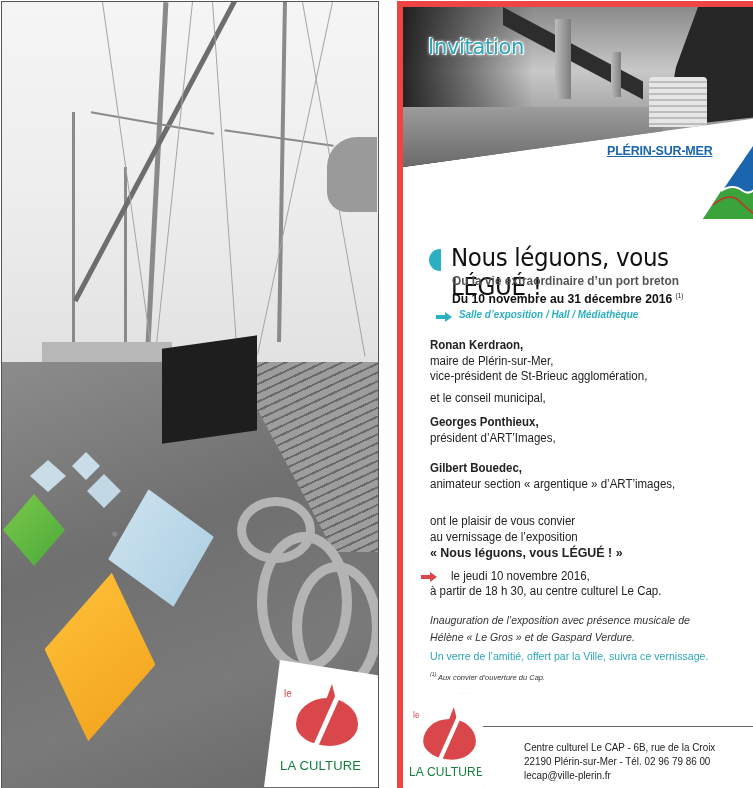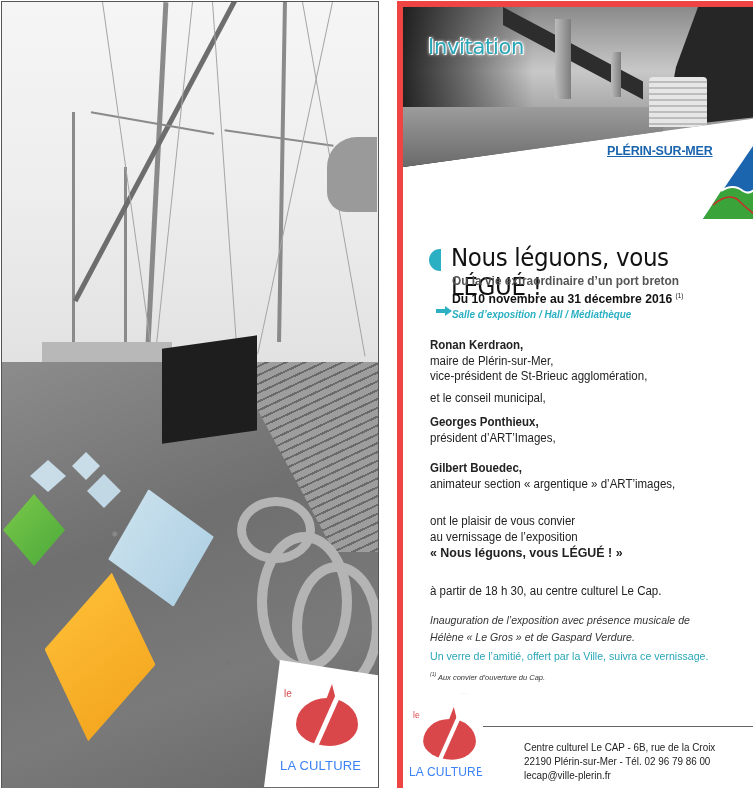--- a/index.html
+++ b/index.html
@@ -41,21 +41,21 @@
   .paper-boat.small2 { left: 70px; top: 450px; width: 28px; height: 28px; background: #c9dde8; }
   .paper-boat.small3 { left: 85px; top: 472px; width: 34px; height: 34px; background: #c2d8e4; }
 
   .cap-logo { position: absolute; width: 80px; height: 70px; }
   .cap-logo .le { position: absolute; left: 0; top: 4px; font-size: 10px; color: #d9474a; }
   .cap-logo .blob { position: absolute; left: 12px; top: 14px; width: 62px; height: 48px;
     background: #d9474a; border-radius: 50% 50% 45% 55% / 55% 55% 45% 45%; }
   .cap-logo .slash { position: absolute; left: 42px; top: -4px; width: 5px; height: 74px; background: #fff; transform: rotate(24deg); }
   .cap-logo .spike { position: absolute; left: 42px; top: 0; width: 0; height: 0;
     border-left: 6px solid transparent; border-right: 4px solid transparent; border-bottom: 16px solid #d9474a; }
-  .cap-caption { position: absolute; font-size: 13px; color: #3b82f6; letter-spacing: 0.2px; }
+  .cap-caption { position: absolute; font-size: 13px; color: #15803d; letter-spacing: 0.2px; }
 
   
   .right-panel {
     position: absolute; left: 397px; top: 1px; width: 372px; height: 786px;
     border: 6px solid #ef4444; overflow: hidden; background: #fff;
   }
   .banner {
     position: absolute; left: 0; top: 0; width: 372px; height: 160px;
     background:
       linear-gradient(90deg, rgba(20,20,20,.9) 0%, rgba(60,60,60,.6) 18%, rgba(0,0,0,0) 35%),
@@ -85,21 +85,21 @@
 
   .title-marker { position: absolute; left: 26px; top: 242px; width: 12px; height: 22px;
     background: #2ab0c2; border-radius: 12px 0 0 12px; }
   .main-title { position: absolute; left: 48px; top: 236px; font-size: 25px; color: #111; letter-spacing: -0.4px;
     font-family: "DejaVu Sans", sans-serif; font-weight: normal; transform: scaleX(0.92); transform-origin: left; }
   .subtitle { position: absolute; left: 49px; top: 266px; font-size: 13.5px; font-weight: bold; color: #555;
     transform: scaleX(0.88); transform-origin: left; white-space: nowrap; }
   .dates { position: absolute; left: 49px; top: 284px; font-size: 13.5px; font-weight: bold; color: #111;
     transform: scaleX(0.9); transform-origin: left; white-space: nowrap; }
   .dates sup { font-size: 7px; font-weight: normal; }
-  .venue-row { position: absolute; left: 33px; top: 301px; display: flex; align-items: flex-start; }
+  .venue-row { position: absolute; left: 33px; top: 301px; display: flex; align-items: flex-end; gap: 7px; }
   .arrow { display: inline-block; position: relative; width: 16px; height: 6px; }
   .arrow::before { content: ""; position: absolute; left: 0; top: 1px; width: 10px; height: 4px; background: currentColor; }
   .arrow::after { content: ""; position: absolute; left: 9px; top: -2px; border-left: 7px solid currentColor; border-top: 5px solid transparent; border-bottom: 5px solid transparent; }
   .venue-arrow { color: #2ab0c2; }
   .venue { font-size: 11px; font-style: italic; color: #2ab0c2; font-weight: bold; transform: scaleX(0.9); transform-origin: left; white-space: nowrap; }
 
   .body-text { position: absolute; left: 27px; font-size: 12.5px; color: #222; line-height: 15.5px;
     transform: scaleX(0.92); transform-origin: left; white-space: nowrap; }
   .body-text b { font-weight: bold; }
   .exhib-title { font-weight: bold; font-size: 13.5px; }
@@ -211,20 +211,24 @@
       <b>Gilbert Bouedec,</b><br>
       <span>animateur section « argentique » d’ART’images,</span>
     </div>
 
     <div class="body-text" style="top:507px;">
       <span>ont le plaisir de vous convier</span><br>
       <span>au vernissage de l’exposition</span><br>
       <span class="exhib-title">« Nous léguons, vous LÉGUÉ ! »</span>
     </div>
 
+    <div class="date-row">
+      <span class="arrow red-arrow"></span>
+      <span class="body-text" style="position:static;">le jeudi 10 novembre 2016,</span>
+    </div>
     <div class="body-text" style="top:577px;">à partir de 18 h 30, au centre culturel Le Cap.</div>
 
     <div class="inaug">
       <span>Inauguration de l’exposition avec présence musicale de</span><br>
       <span>Hélène « Le Gros » et de Gaspard Verdure.</span>
     </div>
     <div class="verre">Un verre de l’amitié, offert par la Ville, suivra ce vernissage.</div>
     <div class="footnote">
       <sup>(1)</sup>
       <span>Aux convier d’ouverture du Cap.</span>

